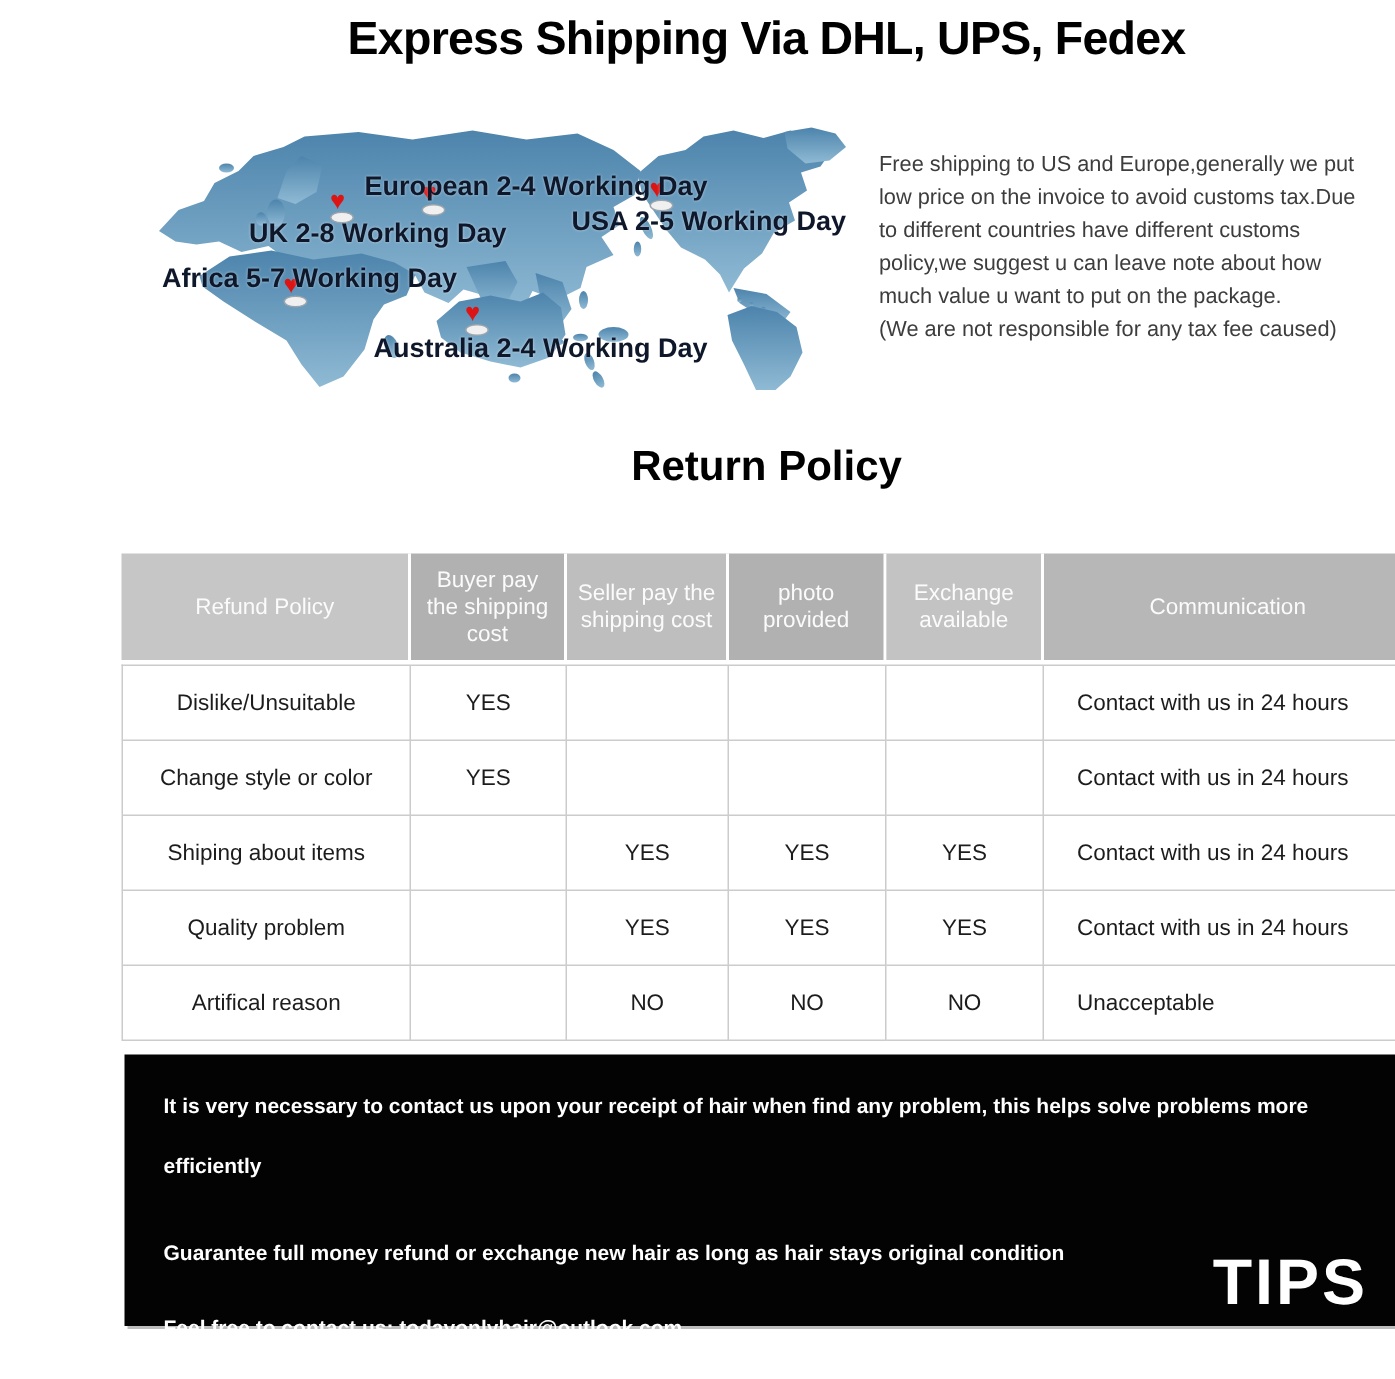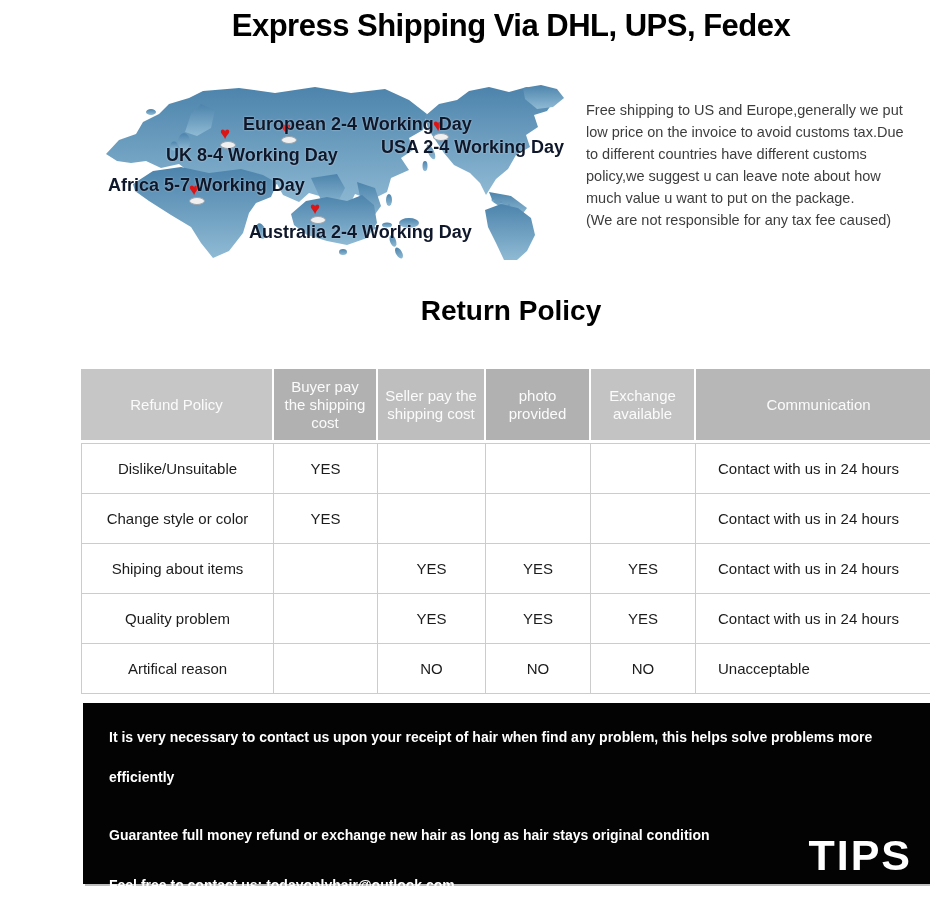--- a/index.html
+++ b/index.html
@@ -161,22 +161,22 @@
     <div class="heart-marker" style="left:96px; top:101px;">
       <span class="saucer"></span>
       <span class="heart">♥</span>
     </div>
     <div class="heart-marker" style="left:217px; top:120px;">
       <span class="saucer"></span>
       <span class="heart">♥</span>
     </div>
 
     <div class="map-label" style="left:152px; top:30px;">European 2-4 Working Day</div>
-    <div class="map-label" style="left:75px; top:61px;">UK 8-4 Working Day</div>
-    <div class="map-label" style="left:290px; top:53px;">USA 2-4 Working Day</div>
+    <div class="map-label" style="left:75px; top:61px;">UK 2-8 Working Day</div>
+    <div class="map-label" style="left:290px; top:53px;">USA 2-5 Working Day</div>
     <div class="map-label" style="left:17px; top:91px;">Africa 5-7 Working Day</div>
     <div class="map-label" style="left:158px; top:138px;">Australia 2-4 Working Day</div>
   </div>
 
   <div class="ship-note">
     <div class="note-line">Free shipping to US and Europe,generally we put</div>
     <div class="note-line">low price on the invoice to avoid customs tax.Due</div>
     <div class="note-line">to different countries have different customs</div>
     <div class="note-line">policy,we suggest u can leave note about how</div>
     <div class="note-line">much value u want to put on the package.</div>

